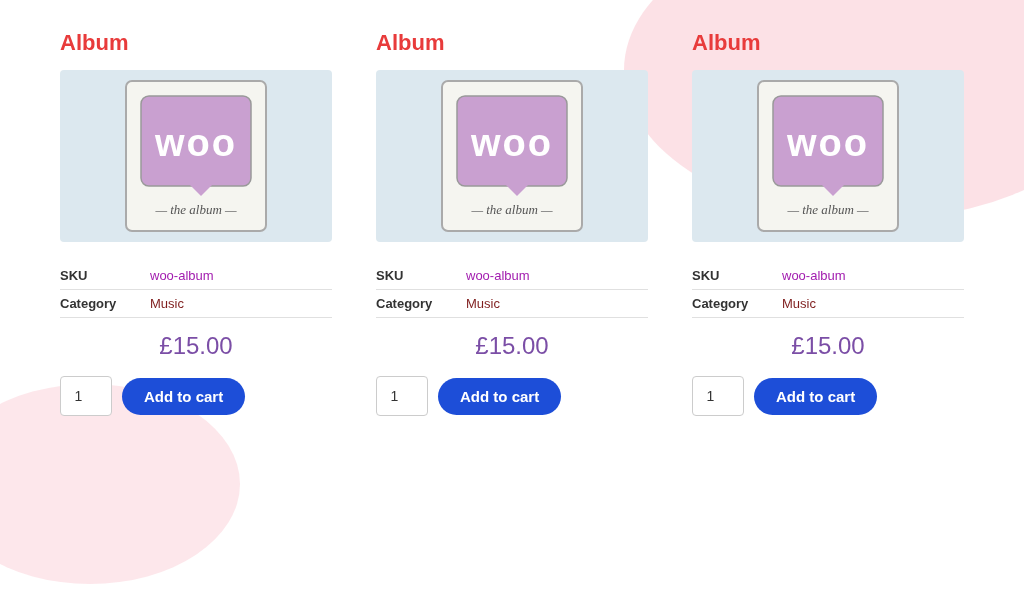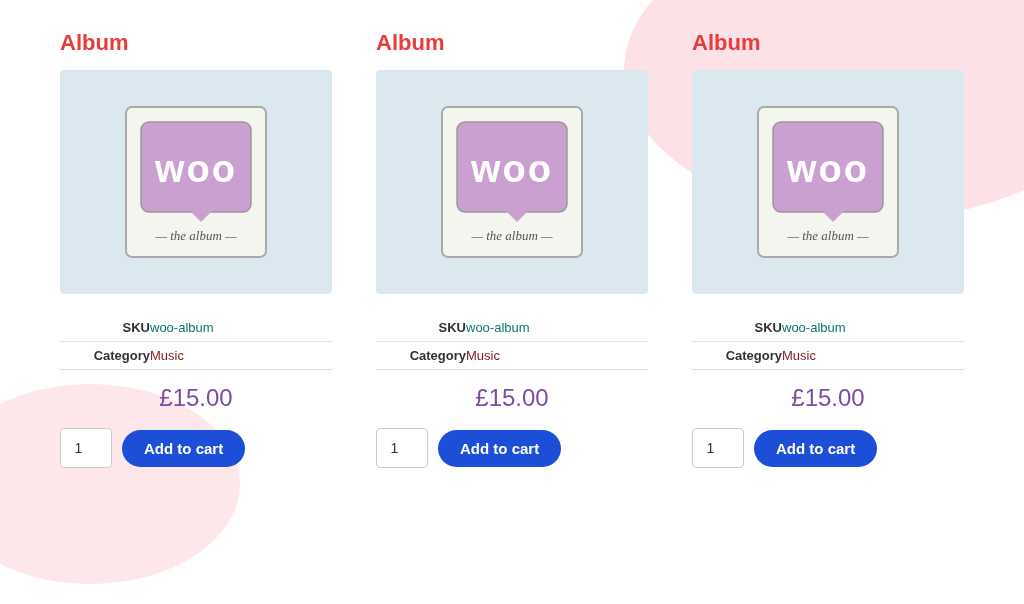--- a/index.html
+++ b/index.html
@@ -67,50 +67,49 @@
     }
 
     .product-image-wrapper {
       background-color: #dce8ef;
       border-radius: 4px;
       padding: 20px;
       margin-bottom: 20px;
       display: flex;
       align-items: center;
       justify-content: center;
-      height: 224px;
+      height: 172px;
     }
 
     .woo-album-svg {
       width: 180px;
       height: 180px;
     }
 
     .product-meta {
       margin-bottom: 12px;
     }
 
     .meta-row {
       display: flex;
       align-items: baseline;
       padding: 6px 0;
       border-bottom: 1px solid #e0e0e0;
       font-size: 13px;
-      text-align: right;
     }
 
     .meta-label {
       font-weight: 700;
       color: #333;
       width: 90px;
       flex-shrink: 0;
     }
 
     .meta-value {
-      color: #0f766e;
+      color: #a21caf;
     }
 
     .meta-value.link {
       color: #7f1d1d;
       text-decoration: none;
     }
 
     .product-price {
       font-size: 24px;
       font-weight: 400;

